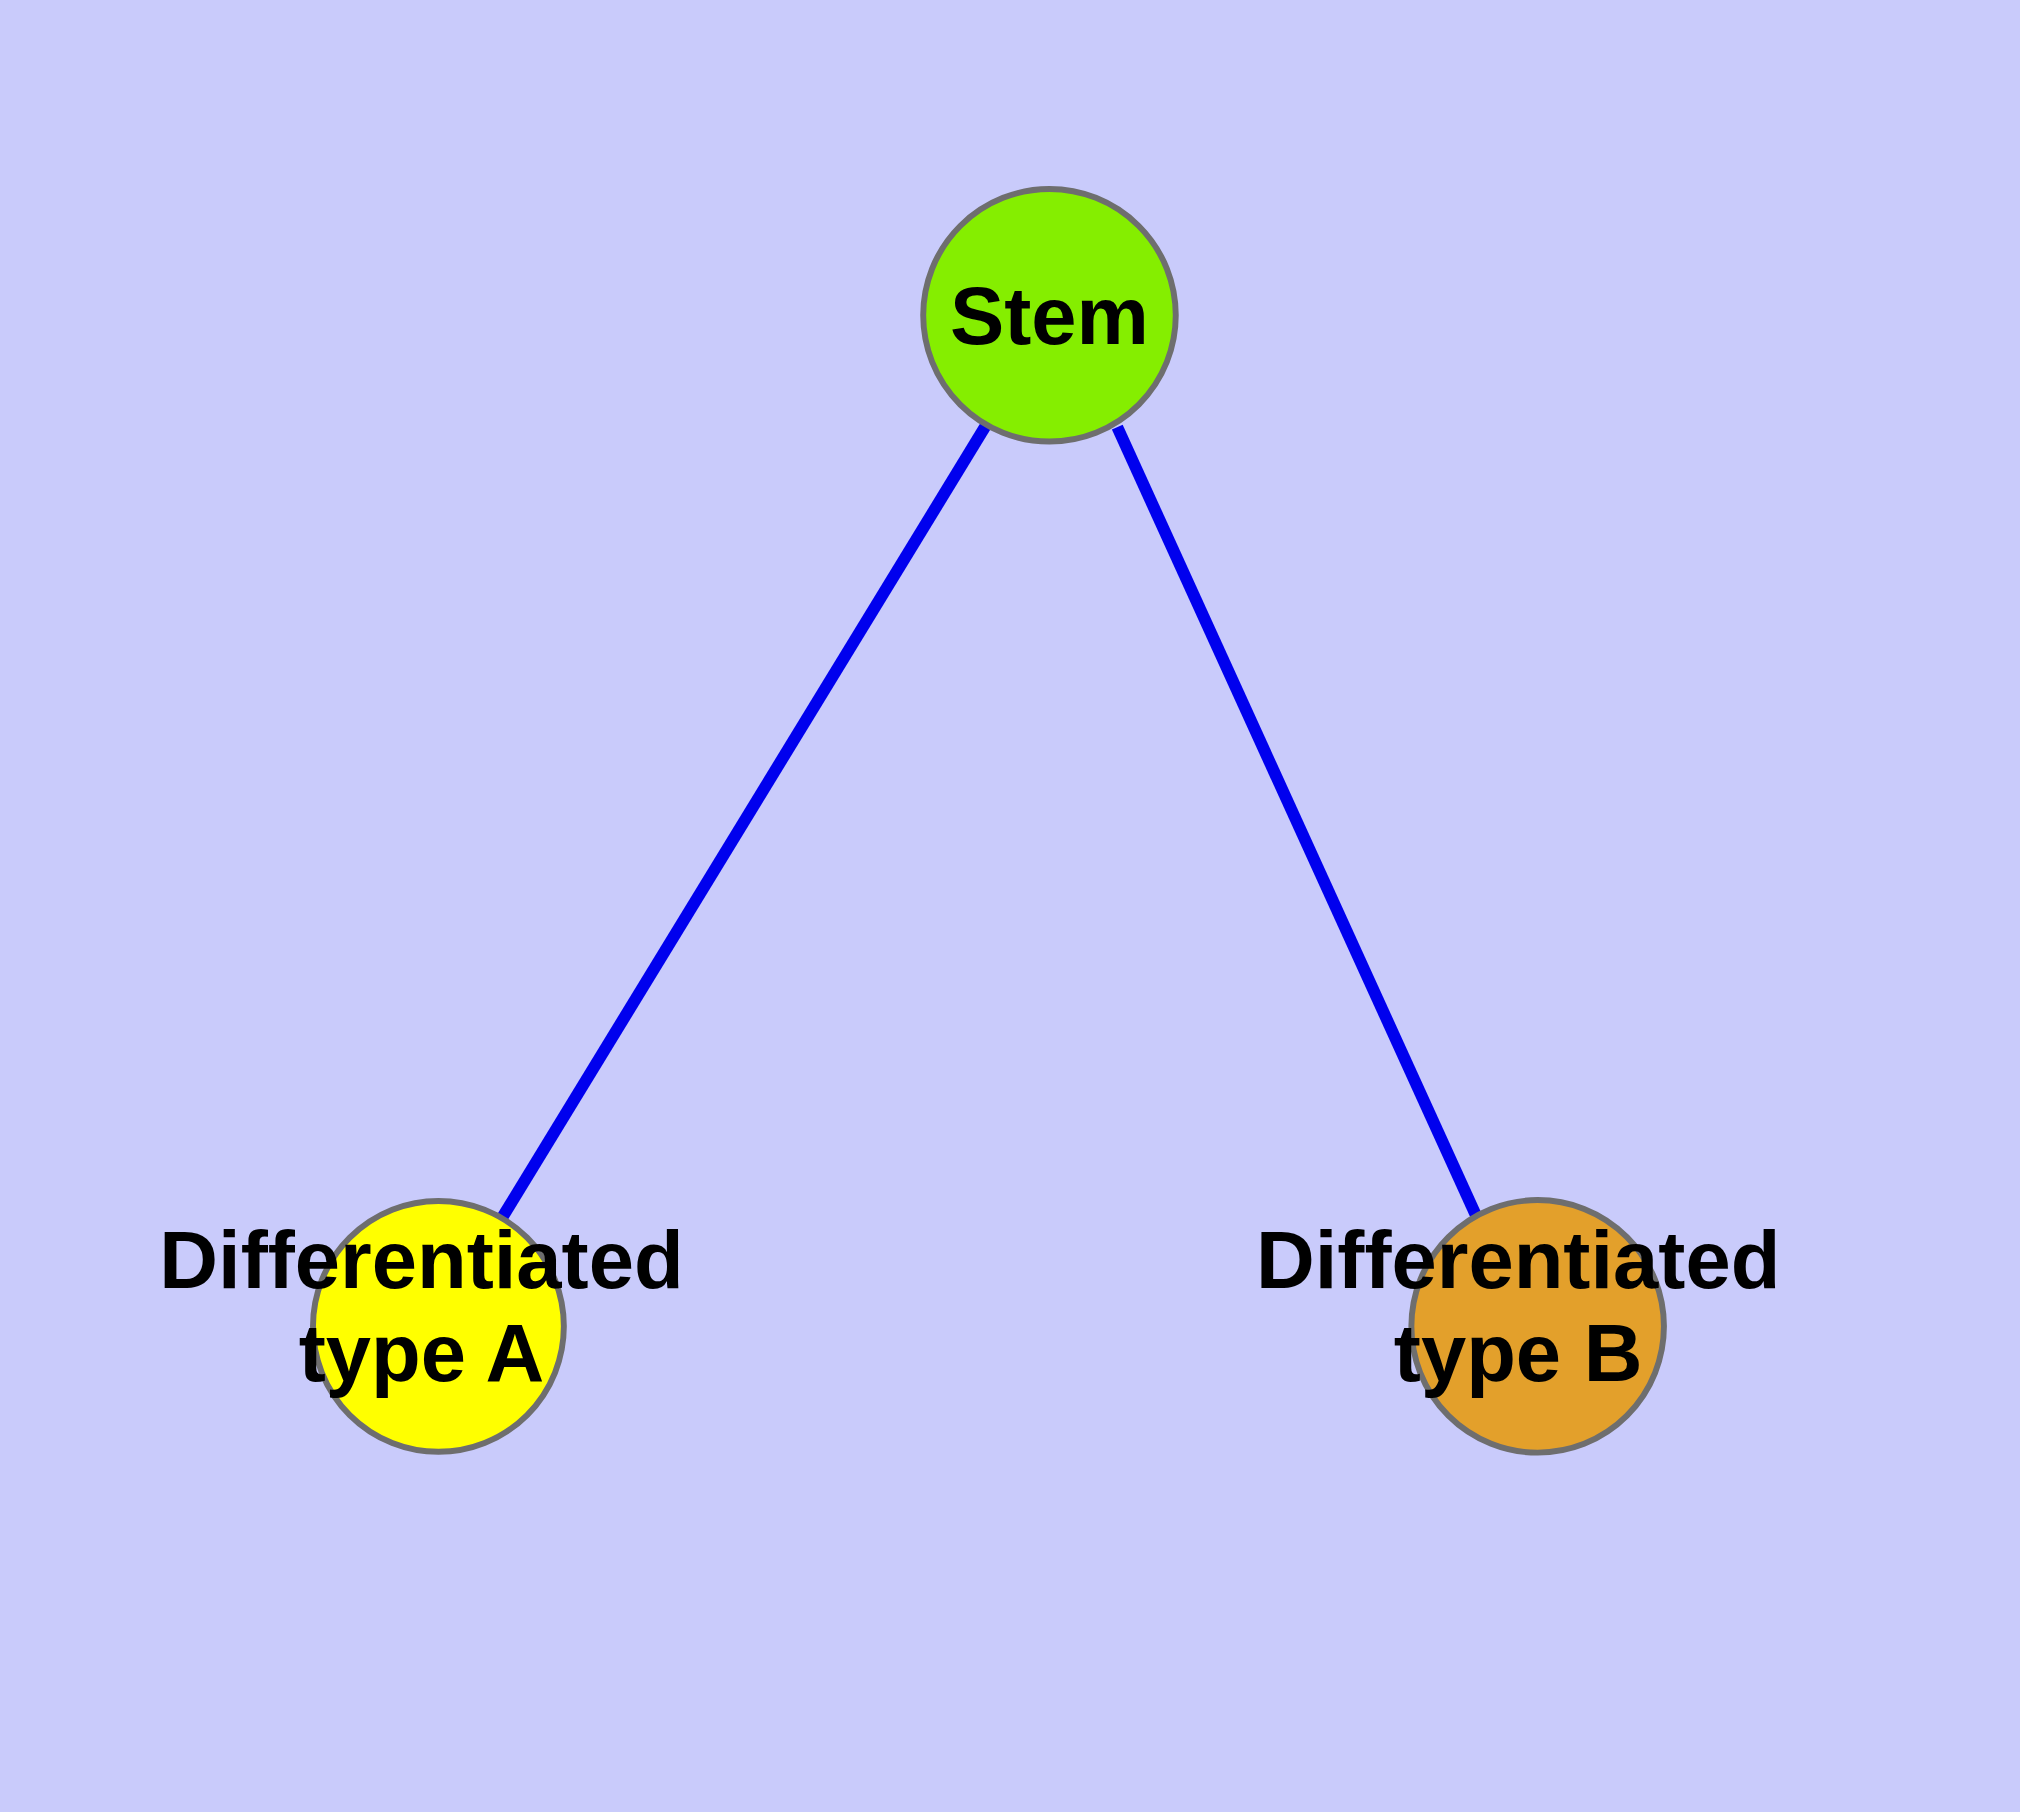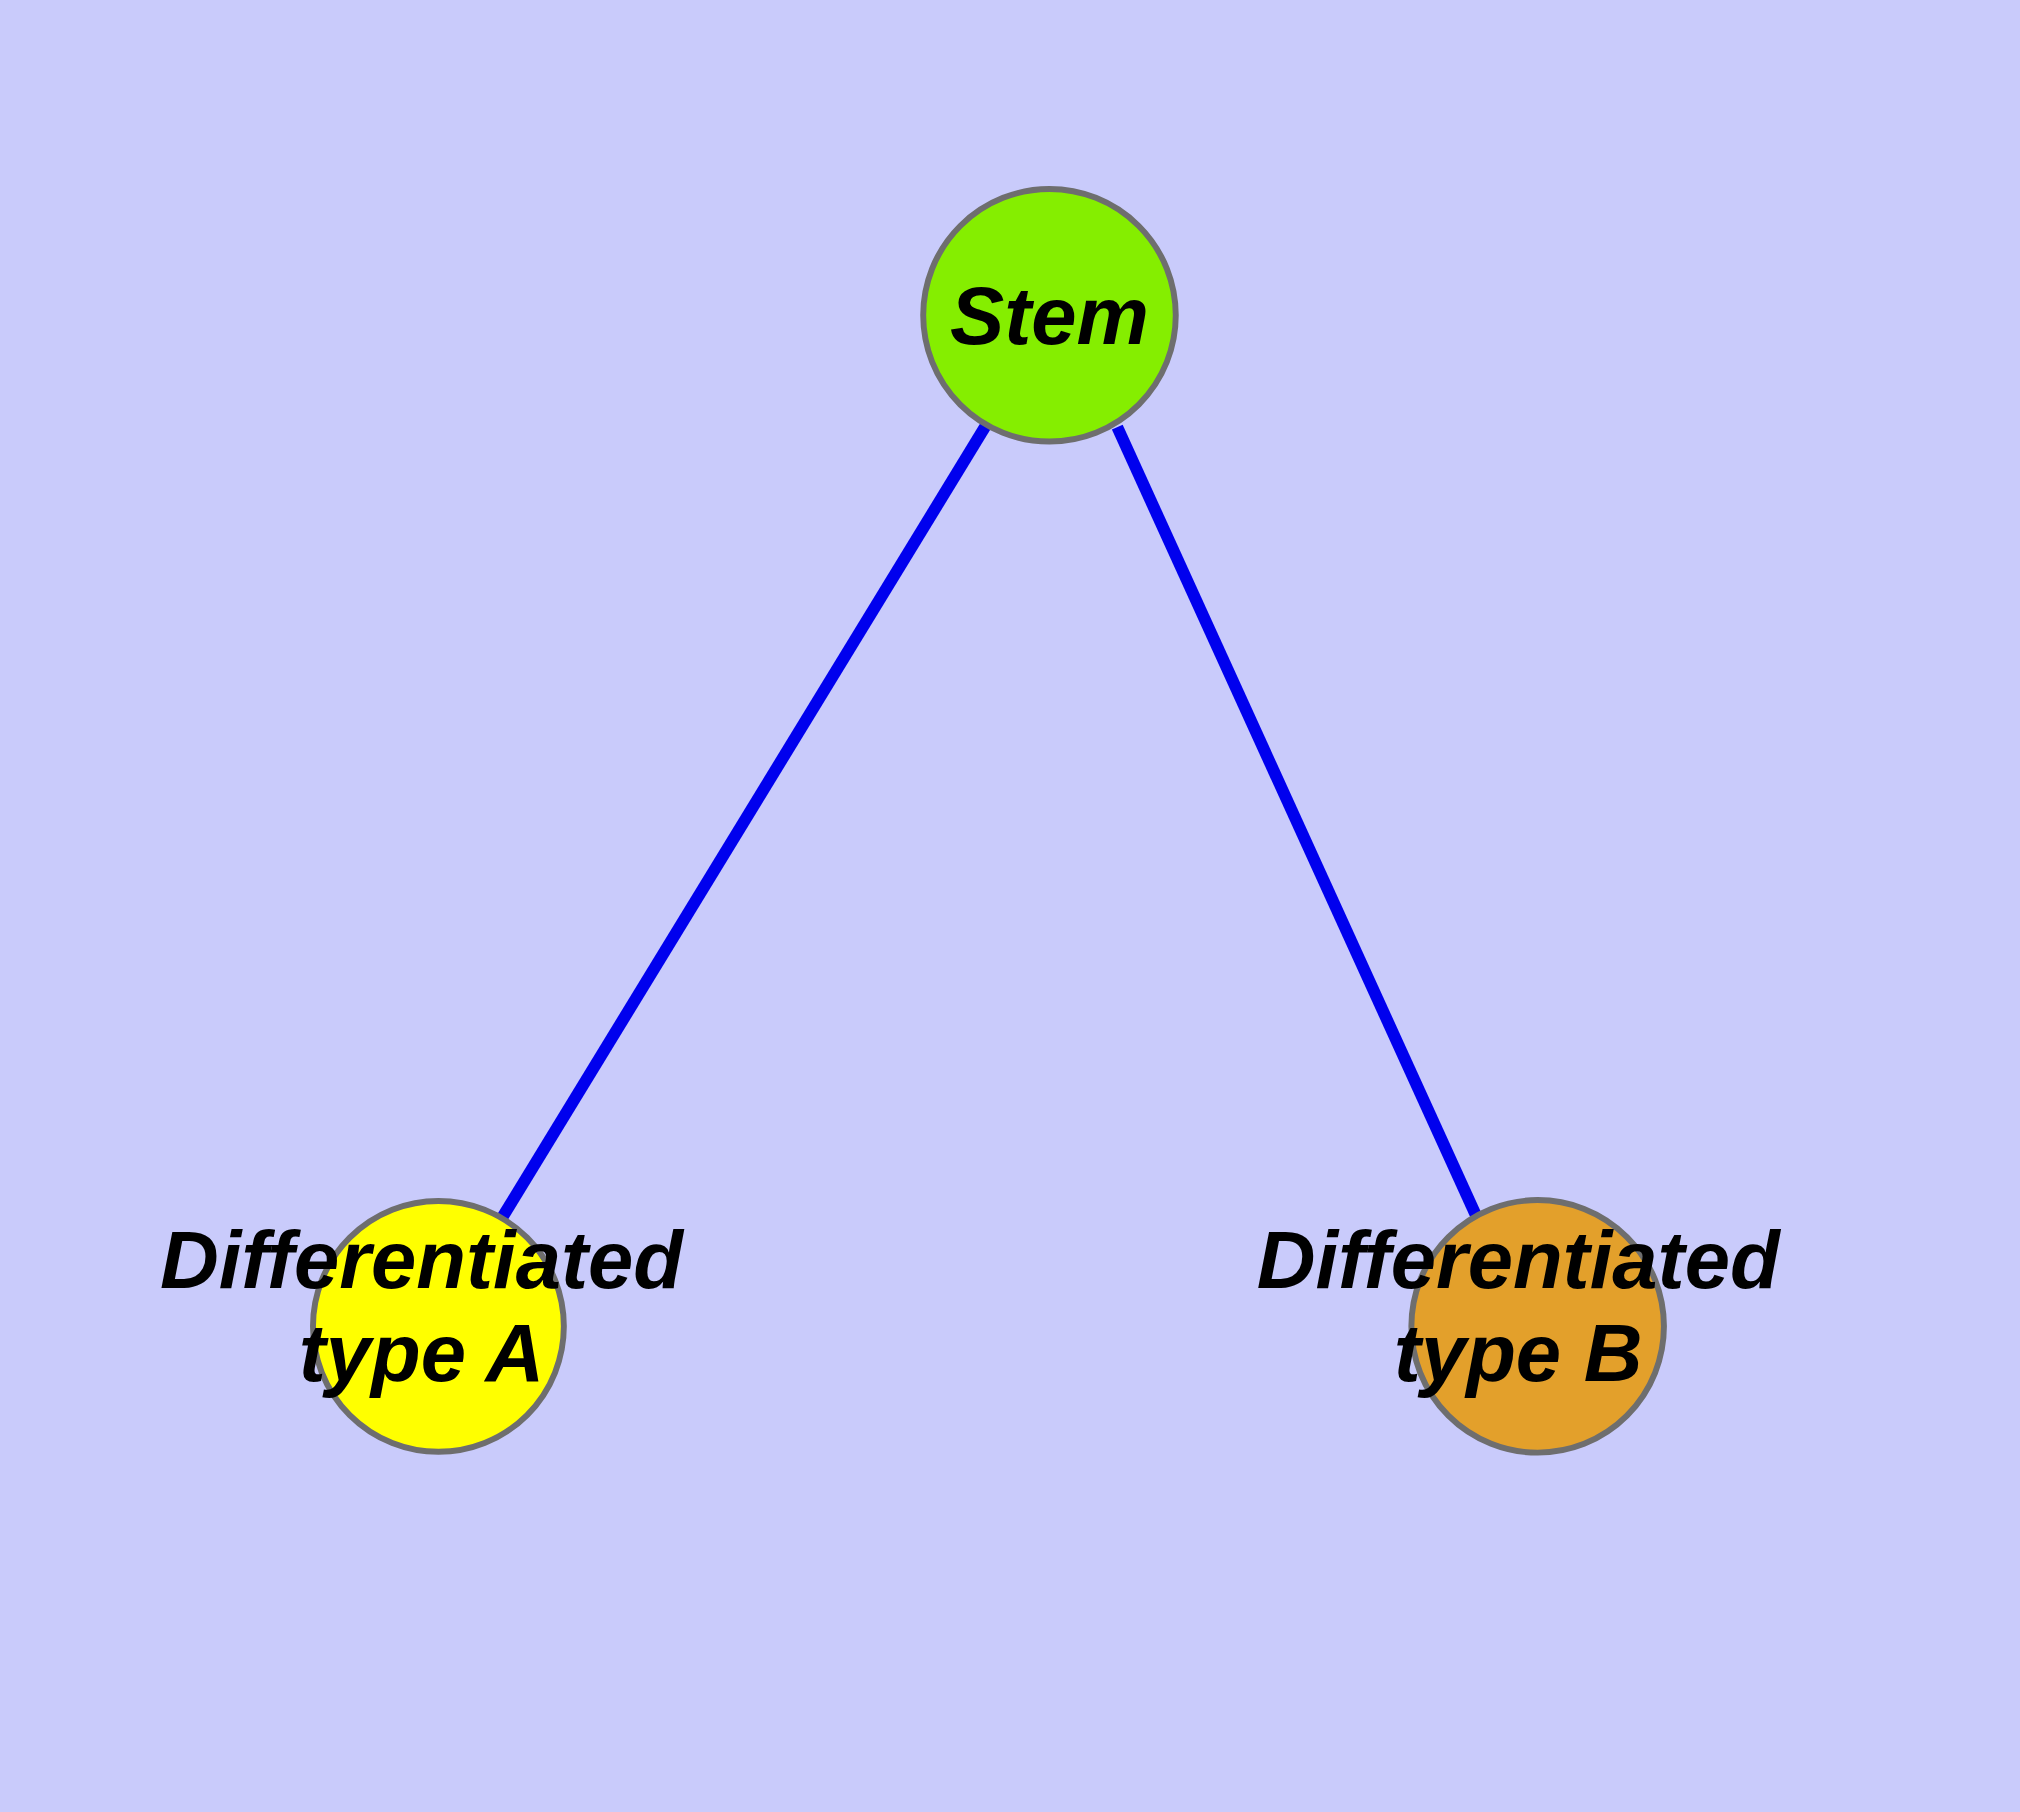--- a/index.html
+++ b/index.html
@@ -22,21 +22,21 @@
   .node-label {
     font-family: "Liberation Sans", sans-serif;
     font-weight: bold;
     fill: #000000;
     paint-order: normal;
   }
 </style>
 </head>
 <body>
 
-<div id="graph-canvas" style="width: 2021px; height: 1812px; background: rgb(201, 203, 251); font-style: italic;">
+<div id="graph-canvas" style="width: 2021px; height: 1812px; background: rgb(201, 203, 251);">
   <svg id="graph-svg" viewBox="0 0 2384 2138" xmlns="http://www.w3.org/2000/svg" style="width: 2021px; height: 1812px;">
 
     <rect id="bg-rect" x="0" y="0" width="2384" height="2138" fill="#c9cbfb"></rect>
 
     <g id="edge-layer">
         <line x1="1163" y1="502" x2="592" y2="1437" stroke="#0000ee" stroke-width="14" stroke-linecap="butt"></line>
         <line x1="1318" y1="504" x2="1743" y2="1438" stroke="#0000ee" stroke-width="14" stroke-linecap="butt"></line>
       </g>
     <g id="node-layer">
         <circle cx="1238" cy="372" r="149" fill="#85ee00" stroke="#6e6e6e" stroke-width="7"></circle>

